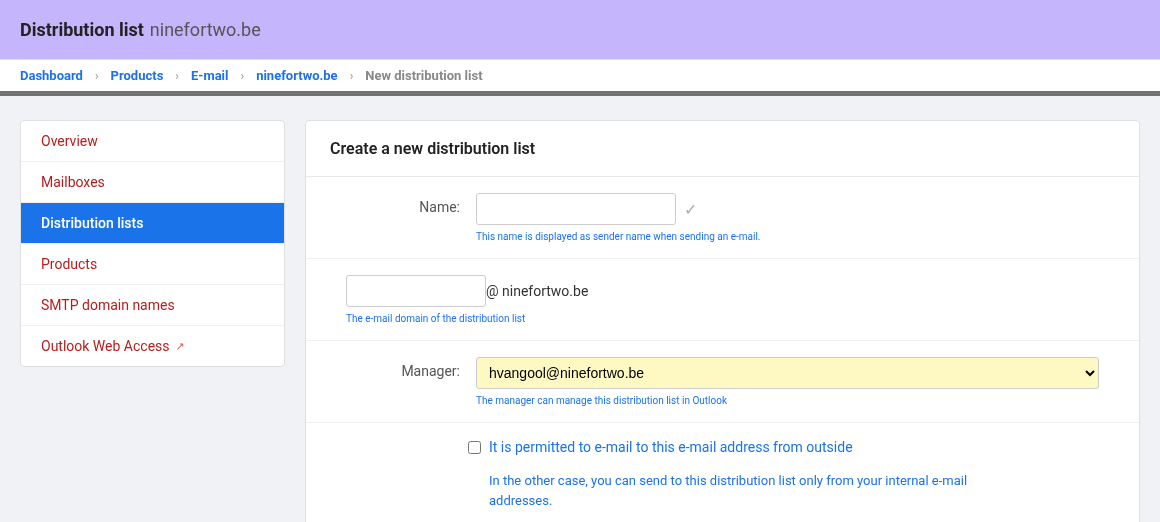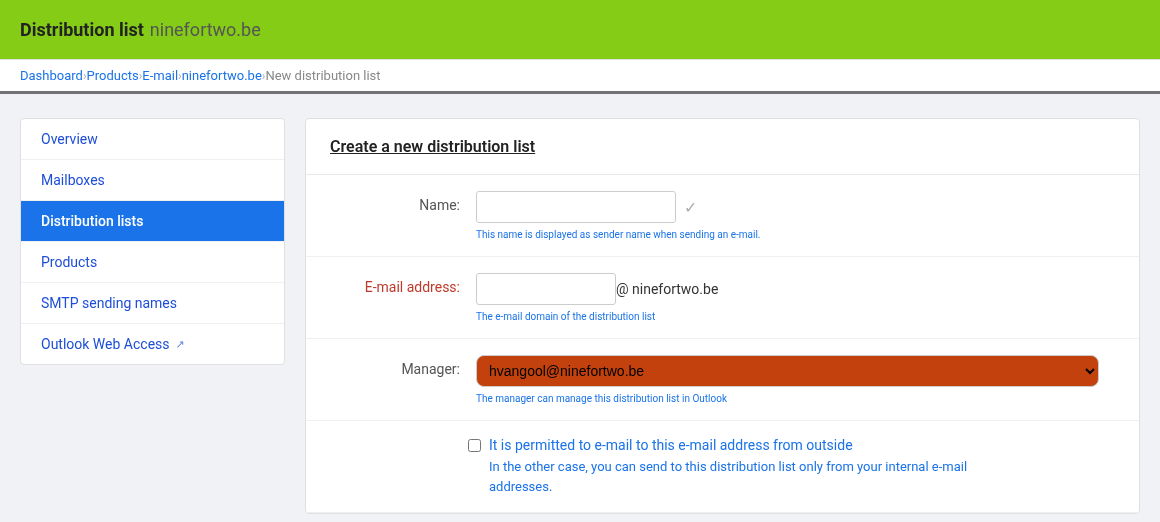--- a/index.html
+++ b/index.html
@@ -5,21 +5,21 @@
     * { box-sizing: border-box; margin: 0; padding: 0; }
     body {
       font-family: -apple-system, BlinkMacSystemFont, 'Segoe UI', Roboto, sans-serif;
       background: #f0f2f5;
       color: #333;
       font-size: 14px;
       min-height: 522px;
       width: 1160px;
     }
     .top-bar {
-      background: #84cc16;
+      background: #c4b5fd;
       border-bottom: 1px solid #e0e0e0;
       padding: 0 20px;
       height: 60px;
       display: flex;
       align-items: center;
     }
     .top-bar-title {
       font-size: 18px;
       font-weight: 700;
       color: #222;
@@ -28,24 +28,25 @@
       font-size: 18px;
       font-weight: 400;
       color: #555;
       margin-left: 6px;
     }
     .breadcrumb {
       padding: 8px 20px;
       font-size: 13px;
       color: #888;
       background: #fff;
-      border-bottom: 3px solid #737373;
-      display: flex;
-      align-items: center;
-      gap: 0;
+      border-bottom: 5px solid #737373;
+      display: flex;
+      align-items: center;
+      gap: 12px;
+      font-weight: bold;
     }
     .breadcrumb a {
       color: #1a73e8;
       text-decoration: none;
     }
     .breadcrumb-sep {
       color: #aaa;
       font-size: 12px;
     }
     .main-content {
@@ -58,21 +59,21 @@
       background: #fff;
       border: 1px solid #e0e0e0;
       border-radius: 4px;
       overflow: hidden;
       flex-shrink: 0;
       align-self: flex-start;
     }
     .sidebar-item {
       padding: 12px 20px;
       cursor: pointer;
-      color: #1d4ed8;
+      color: #b91c1c;
       font-size: 14px;
       border-bottom: 1px solid #f0f0f0;
       display: flex;
       align-items: center;
       gap: 6px;
     }
     .sidebar-item:last-child { border-bottom: none; text-align: center; }
     .sidebar-item.active {
       background: #1a73e8;
       color: #fff;
@@ -88,21 +89,20 @@
       border: 1px solid #e0e0e0;
       border-radius: 4px;
       overflow: hidden;
     }
     .form-panel-title {
       padding: 18px 24px;
       font-size: 16px;
       font-weight: 600;
       color: #222;
       border-bottom: 1px solid #e8e8e8;
-      text-decoration: underline;
     }
     .form-row {
       display: flex;
       align-items: flex-start;
       padding: 16px 40px;
       border-bottom: 1px solid #f0f0f0;
     }
     .form-row:last-child { border-bottom: none; }
     .form-label {
       width: 130px;
@@ -149,42 +149,42 @@
     .email-domain {
       font-size: 14px;
       color: #333;
     }
     .email-input {
       width: 140px;
     }
     .manager-select {
       height: 32px;
       border: 1px solid #ccc;
-      border-radius: 8px;
+      border-radius: 3px;
       padding: 0 8px;
       font-size: 14px;
-      background: #c2410c;
+      background: #fef9c3;
       cursor: pointer;
       outline: none;
     }
     .checkbox-row {
       display: flex;
       align-items: flex-start;
       gap: 8px;
       padding: 16px 24px;
       border-bottom: 1px solid #f0f0f0;
     }
     .checkbox-row input[type="checkbox"] {
       margin-top: 2px;
       flex-shrink: 0;
     }
     .checkbox-content {
       display: flex;
       flex-direction: column;
-      gap: 4px;
+      gap: 16px;
     }
     .checkbox-label {
       color: #1a73e8;
       font-size: 14px;
     }
     .checkbox-hint {
       color: #1a73e8;
       font-size: 13px;
       max-width: 520px;
       line-height: 1.5;
@@ -219,21 +219,21 @@
     <div class="sidebar-item">
       <span>Mailboxes</span>
     </div>
     <div class="sidebar-item active">
       <span>Distribution lists</span>
     </div>
     <div class="sidebar-item">
       <span>Products</span>
     </div>
     <div class="sidebar-item">
-      <span>SMTP sending names</span>
+      <span>SMTP domain names</span>
     </div>
     <div class="sidebar-item">
       <span>Outlook Web Access</span>
       <span class="ext-icon">↗</span>
     </div>
   </nav>
 
   <div class="form-panel">
     <div class="form-panel-title">Create a new distribution list</div>
 
@@ -242,21 +242,20 @@
       <div class="form-control-group">
         <div class="name-row">
           <input type="text" class="form-input" style="">
           <span class="check-icon">✓</span>
         </div>
         <span class="hint-text">This name is displayed as sender name when sending an e-mail.</span>
       </div>
     </div>
 
     <div class="form-row">
-      <label class="form-label email-label">E-mail address:</label>
       <div class="form-control-group">
         <div class="email-row">
           <input type="text" class="form-input email-input" style="">
           <span class="email-domain">@ ninefortwo.be</span>
         </div>
         <span class="hint-text">The e-mail domain of the distribution list</span>
       </div>
     </div>
 
     <div class="form-row">

